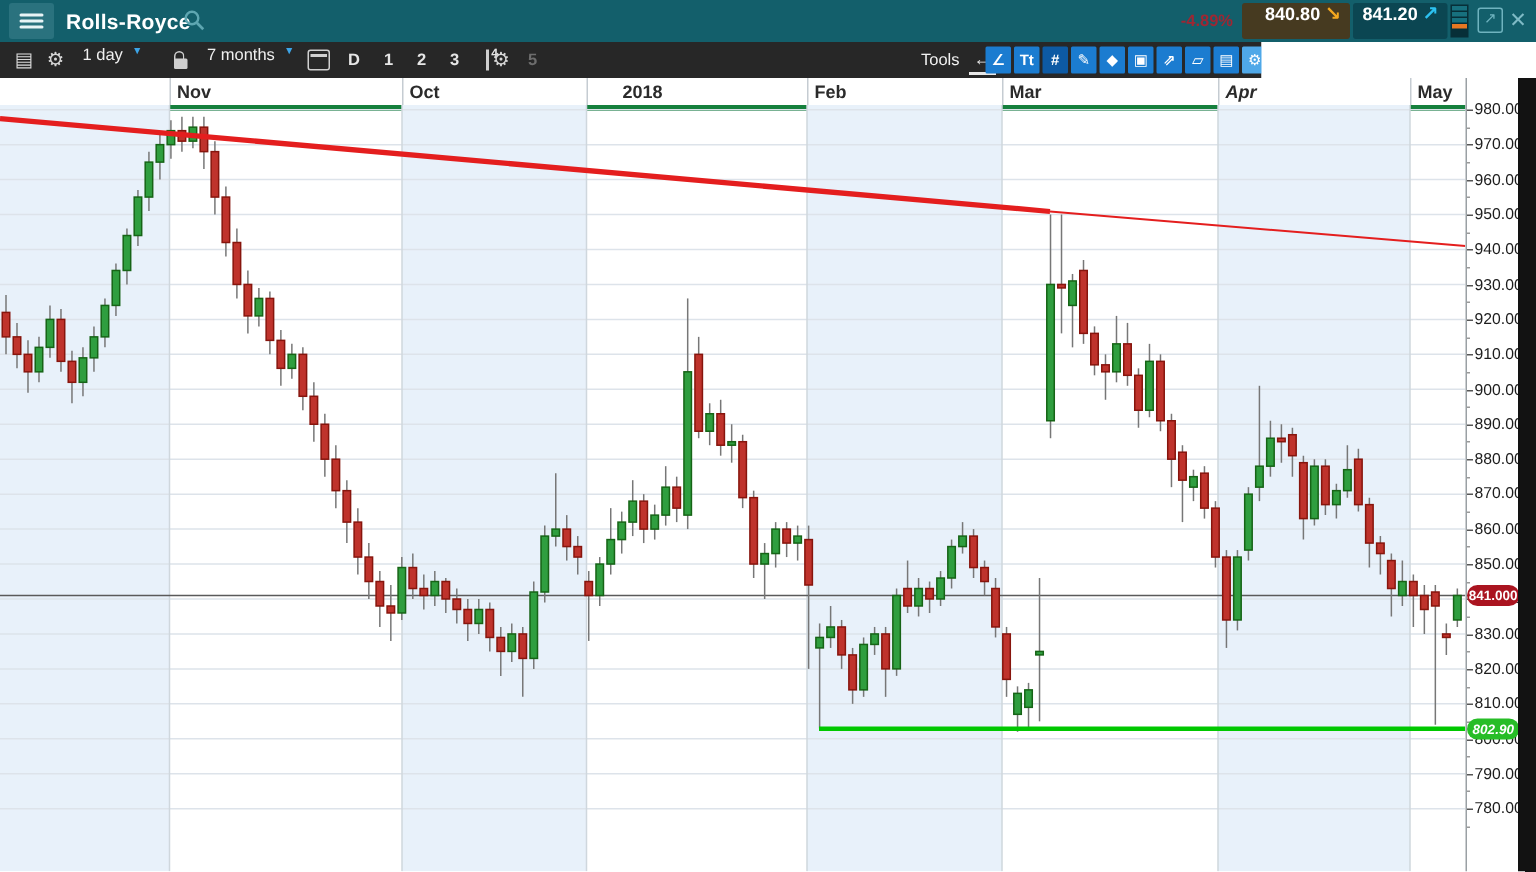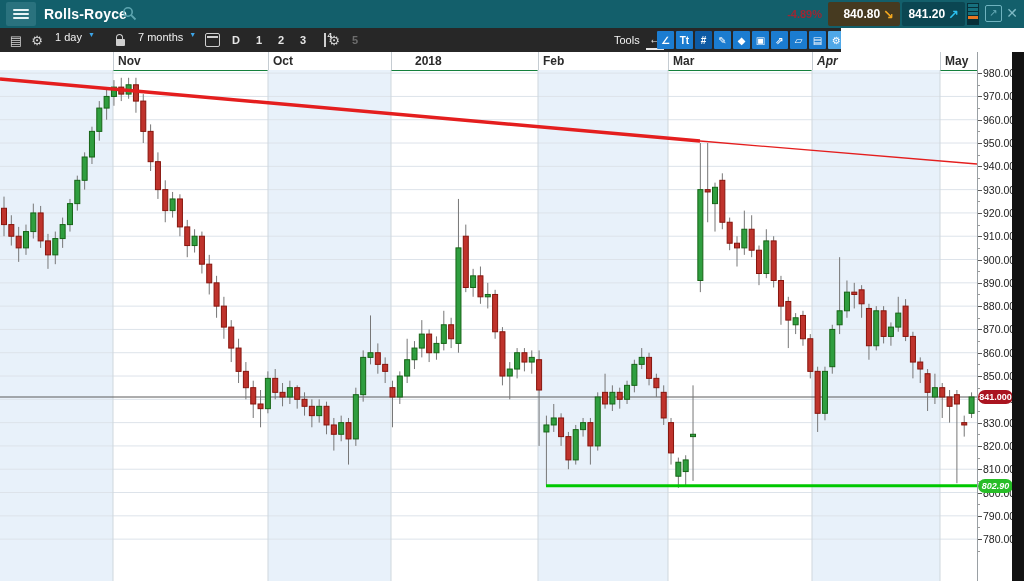--- a/index.html
+++ b/index.html
@@ -8,21 +8,21 @@
 
   
   #titlebar{position:absolute;left:0;top:0;width:1024px;height:28px;background:#135f6b;}
   #menu-btn{position:absolute;left:6px;top:2px;width:30px;height:24px;background:#2a727e;border-radius:2px;cursor:pointer;}
   #menu-btn i{display:block;position:absolute;left:7px;width:16px;height:2px;background:#e8f4f6;border-radius:1px;}
   #menu-btn i:nth-child(1){top:7px}#menu-btn i:nth-child(2){top:11px}#menu-btn i:nth-child(3){top:15px}
   #tb-title{position:absolute;left:44px;top:6px;color:#ffffff;font-size:14px;font-weight:bold;letter-spacing:.2px;}
   #tb-search{position:absolute;left:122px;top:6px;width:15px;height:15px;}
   #tb-pct{position:absolute;right:202px;top:8px;font-size:11px;font-weight:bold;color:#9e2733;}
   .pricebox{position:absolute;top:2px;height:24px;border-radius:2px;color:#fff;font-size:12px;font-weight:bold;
-    display:flex;align-items:center;justify-content:flex-end;padding:0 6px;box-sizing:border-box;cursor:pointer;}
+    display:flex;justify-content:flex-end;padding:0 6px;box-sizing:border-box;cursor:pointer;}
   #sell-box{right:124px;width:72px;background:#463a20;}
   #buy-box{right:59px;width:63px;background:#0b4652;}
   .pricebox .arr{font-size:13px;margin-left:3px;line-height:1;}
   #sell-box .arr{color:#f5a81f;} #buy-box .arr{color:#2cc1f0;}
   #depth-gauge{position:absolute;right:45px;top:3px;width:12px;height:22px;background:#072f38;padding:1px;box-sizing:border-box;}
   #depth-gauge i{display:block;width:10px;height:3px;margin-bottom:1px;background:#17707e;}
   #depth-gauge i.hot{background:#e87722;}
   #popout-btn{position:absolute;right:22px;top:5px;width:15px;height:15px;border:1px solid #6fb3bf;border-radius:2px;
     color:#6fb3bf;font-size:10px;line-height:14px;text-align:center;cursor:pointer;}
   #close-btn{position:absolute;right:4px;top:4px;width:16px;height:18px;color:#7fbac5;font-size:14px;line-height:18px;text-align:center;cursor:pointer;font-weight:bold;}
@@ -50,21 +50,21 @@
     color:#e8e8e8;font-size:12px;text-align:center;line-height:16px;cursor:pointer;}
   .toolbtn{position:absolute;top:3px;width:17px;height:18px;background:#1b7cd0;color:#fff;font-size:10px;font-weight:bold;
     display:flex;align-items:center;justify-content:center;cursor:pointer;border-radius:1px;}
   .toolbtn.pressed{background:#0d5aa4;}
   .toolbtn.lit{background:#4fa8e8;}
 
   
   #toolbar-gap{position:absolute;left:841px;top:28px;width:183px;height:24px;background:#ffffff;}
 
   
-  #mheader{position:absolute;left:0;top:52px;width:977px;height:18px;background:#fff;border-bottom:1px solid #15803d;}
+  #mheader{position:absolute;left:0;top:52px;width:977px;height:18px;background:#fff;border-bottom:4px solid #15803d;}
   .mlabel{position:absolute;top:2px;font-size:12px;font-weight:bold;color:#2b2b2b;}
   .msep{position:absolute;top:0;width:1px;height:18px;background:#c5ccd2;}
 
   
   #plot{position:absolute;left:0;top:70px;}
   
   #axis{position:absolute;left:977px;top:52px;width:35px;height:529px;background:#fff;border-left:1px solid #9aa0a4;}
   .tick{position:absolute;left:0;width:4px;height:1px;background:#555;}
   .mtick{position:absolute;left:0;width:2px;height:1px;background:#999;}
   .ticklbl{position:absolute;left:5px;font-size:10.5px;color:#1c1c1c;}

